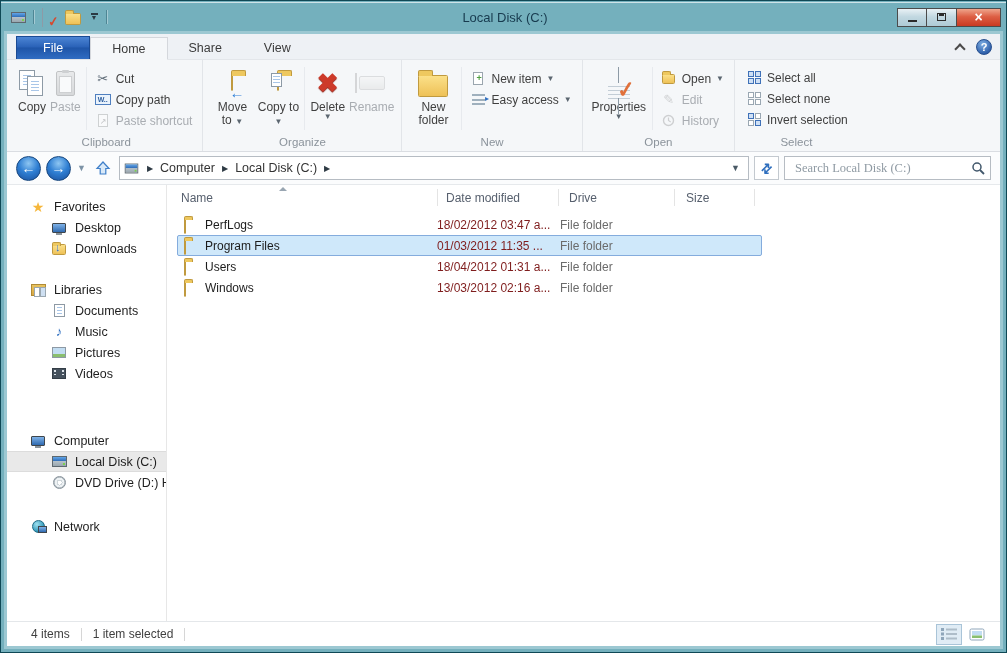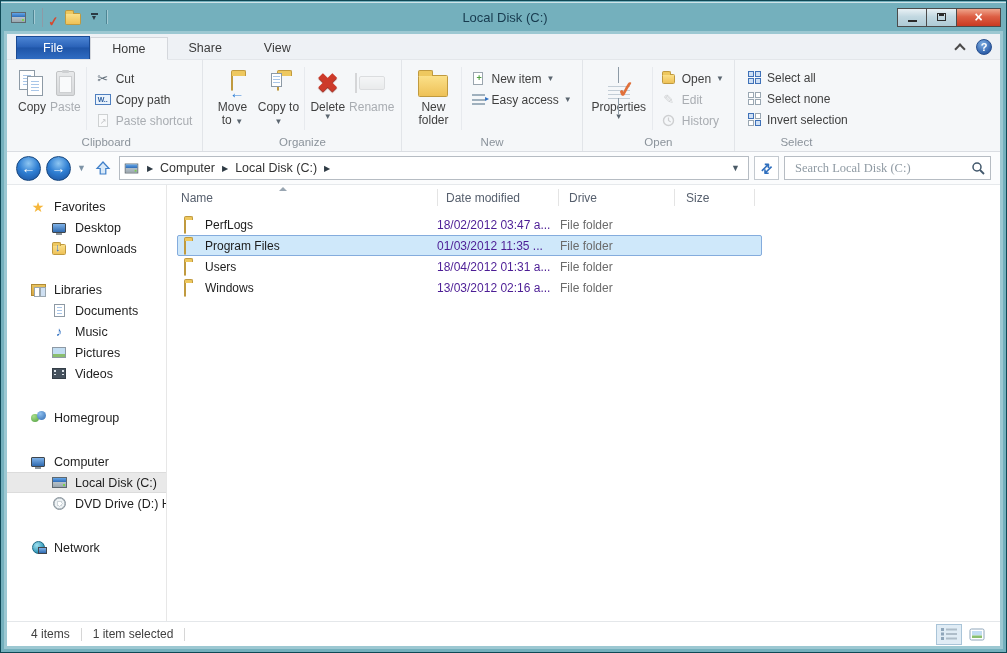--- a/index.html
+++ b/index.html
@@ -151,21 +151,21 @@
   .list-header{position:relative;height:26px;color:#57606e;}
   .list-header span.h{position:absolute;top:6px;}
   .hdiv{position:absolute;top:4px;width:1px;height:17px;background:#e4e4e4;}
   .sortup{position:absolute;left:112px;top:2px;width:0;height:0;border-left:4px solid transparent;border-right:4px solid transparent;border-bottom:4px solid #99a6b2;}
   .rows{padding:3px 0 0 10px;}
   .row{width:585px;height:21px;position:relative;border:1px solid transparent;border-radius:2px;margin-bottom:0px;}
   .row .cell{position:absolute;top:3px;white-space:nowrap;}
   .row .c-icon{left:6px;top:4px;}
   .row .c-icon .folder{margin-top:0;width:14px;height:11px;}
   .row .c-name{left:27px;color:#1c1c1c;}
-  .row .c-date{left:259px;color:#4c1d95;}
+  .row .c-date{left:259px;color:#7f1d1d;}
   .row .c-type{left:382px;color:#6b6b6b;}
   .row.selected{background:#cfe8fa;border-color:#84acdd;}
 
   
   .statusbar{height:25px;border-top:1px solid #e4e7ea;background:#fff;display:flex;align-items:center;padding-left:24px;gap:11px;font-size:12px;color:#3f3f3f;}
   .sdiv{width:1px;height:13px;background:#d6d6d6;}
   .viewbtns{margin-left:auto;margin-right:10px;display:flex;gap:2px;}
   .vbtn{width:26px;height:21px;display:flex;align-items:center;justify-content:center;border:1px solid transparent;}
   .vbtn.sel{background:#e0ecf5;border-color:#a9c4d8;}
 </style>
@@ -485,26 +485,20 @@
             </span>
             <span>Pictures</span>
           </div>
         <div class="snode child">
             <span class="si">
               <span class="vid-icon"></span>
             </span>
             <span>Videos</span>
           </div>
         <div class="sgap" style="height:23px;"></div>
-        <div class="snode">
-            <span class="si">
-              <span class="hg-icon"></span>
-            </span>
-            <span>Homegroup</span>
-          </div>
         <div class="sgap" style="height:23px;"></div>
         <div class="snode">
             <span class="si">
               <span class="mon"></span>
             </span>
             <span>Computer</span>
           </div>
         <div class="snode child selected">
             <span class="si">
               <span class="disk-icon"></span>

